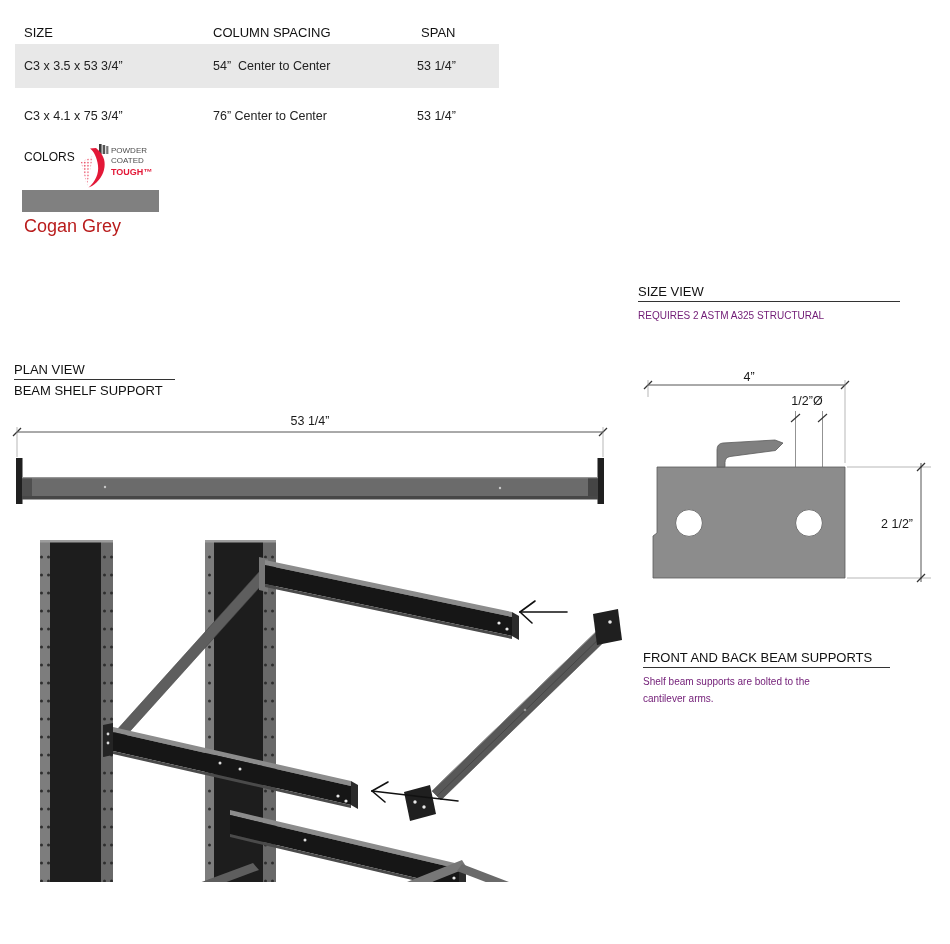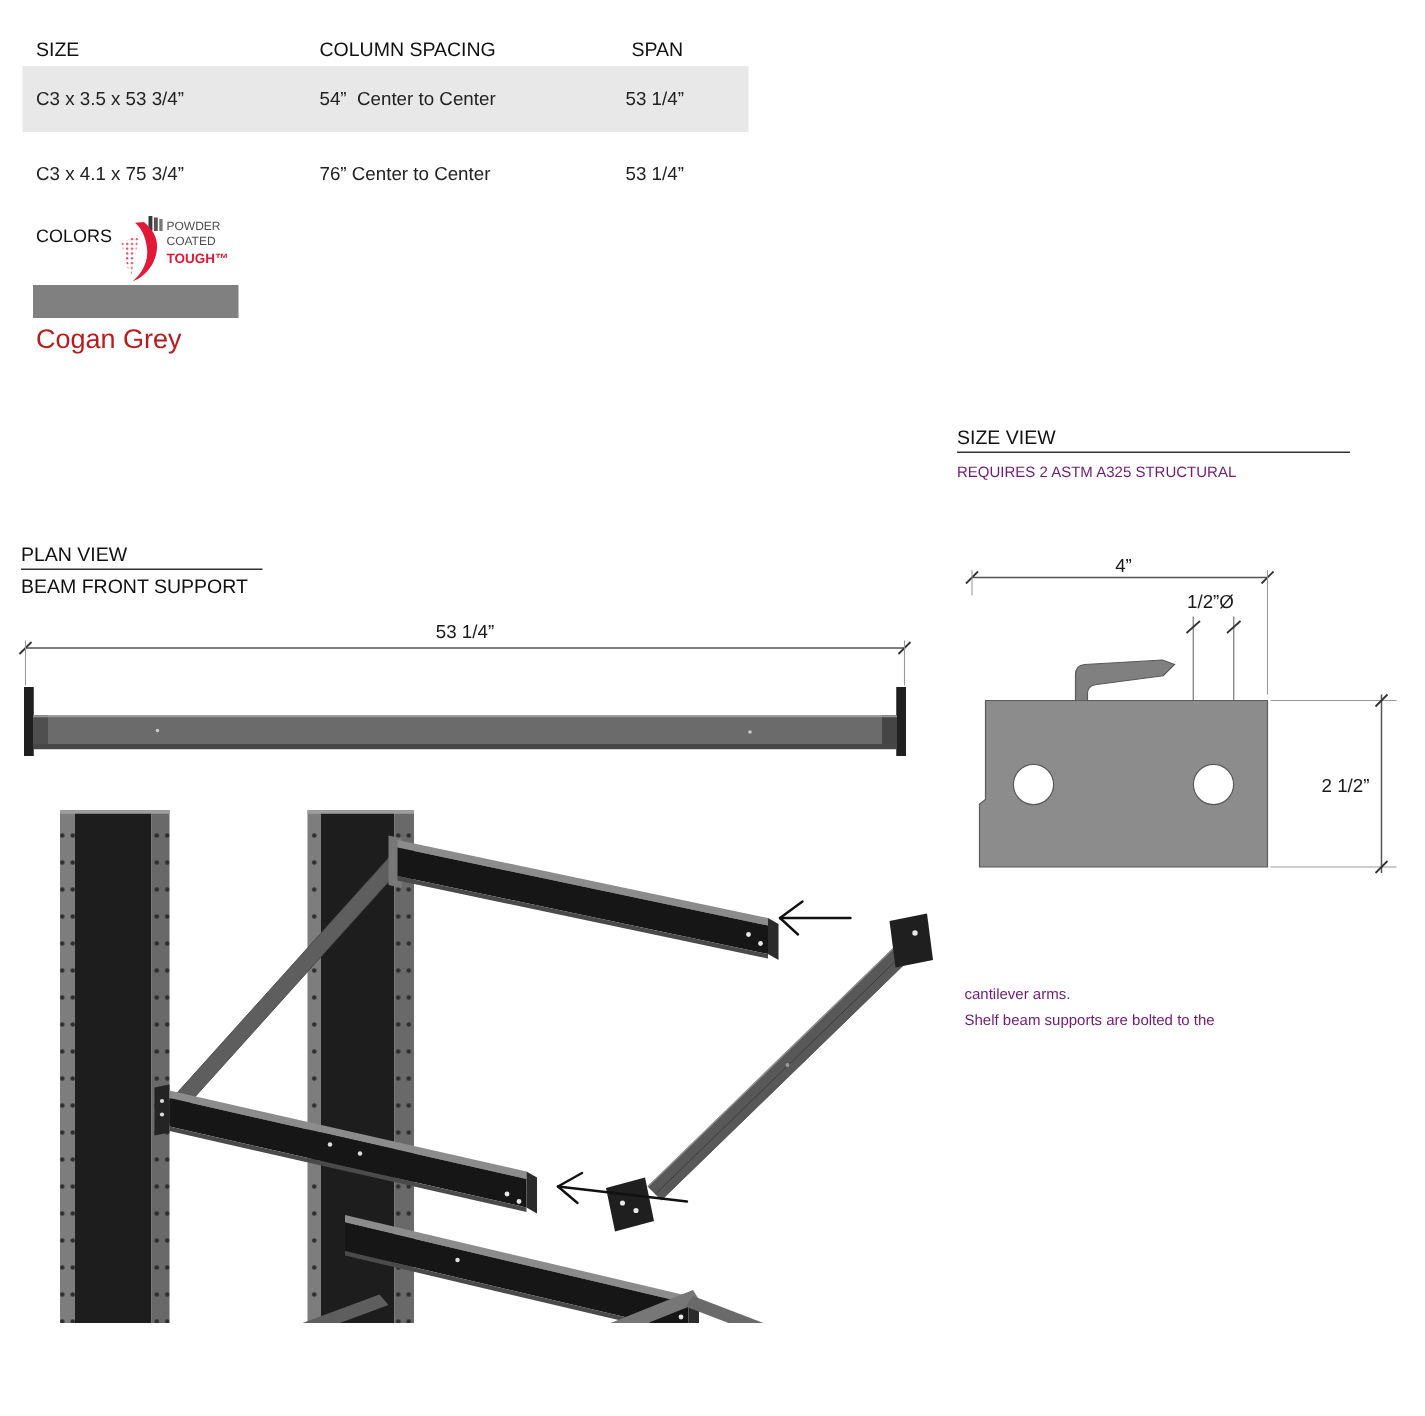--- a/index.html
+++ b/index.html
@@ -88,21 +88,21 @@
       <text x="34" y="11" font-size="8" fill="#4d4d4d">POWDER</text>
       <text x="34" y="21" font-size="8" fill="#4d4d4d">COATED</text>
       <text x="34" y="33" font-size="9" font-weight="bold" fill="#e31837">TOUGH™</text>
     </svg>
     <div class="swatch" style="background:#808080"></div>
     <div class="swatch-name">Cogan Grey</div>
   </div>
 
   <div class="abs" id="plan-block">
     <div class="sec-title">PLAN VIEW</div>
-    <div class="sec-sub">BEAM FRONT SUPPORT</div>
+    <div class="sec-sub">BEAM SHELF SUPPORT</div>
   </div>
 
   <svg class="abs" style="left:0;top:405px;" width="620" height="105" viewBox="0 0 620 105">
     <text class="dim-txt" x="310" y="20" text-anchor="middle">53 1/4”</text>
 
     <g stroke="#555" stroke-width="1">
       <line x1="17" y1="27" x2="603" y2="27"></line>
       <line x1="13" y1="31" x2="21" y2="23" stroke="#333" stroke-width="1.2"></line>
       <line x1="599" y1="31" x2="607" y2="23" stroke="#333" stroke-width="1.2"></line>
       <line x1="17" y1="22" x2="17" y2="52" stroke="#999" stroke-width="0.7"></line>
@@ -246,19 +246,20 @@
       <path d="M510,82 L522,93"></path>
     </g>
     <g stroke="#111" stroke-width="1.6" fill="none" stroke-linecap="round">
       <path d="M448,271 L362,261"></path>
       <path d="M362,261 L378,252"></path>
       <path d="M362,261 L375,272"></path>
     </g>
   </svg>
 
   <div class="abs" id="frontback-block">
+    <div class="sec-title">FRONT AND BACK BEAM SUPPORTS</div>
     <div class="note">
+      <div>Shelf beam supports are bolted to the</div>
       <div>cantilever arms.</div>
-      <div>Shelf beam supports are bolted to the</div>
     </div>
   </div>
 
 </div>
 
 </body></html>

